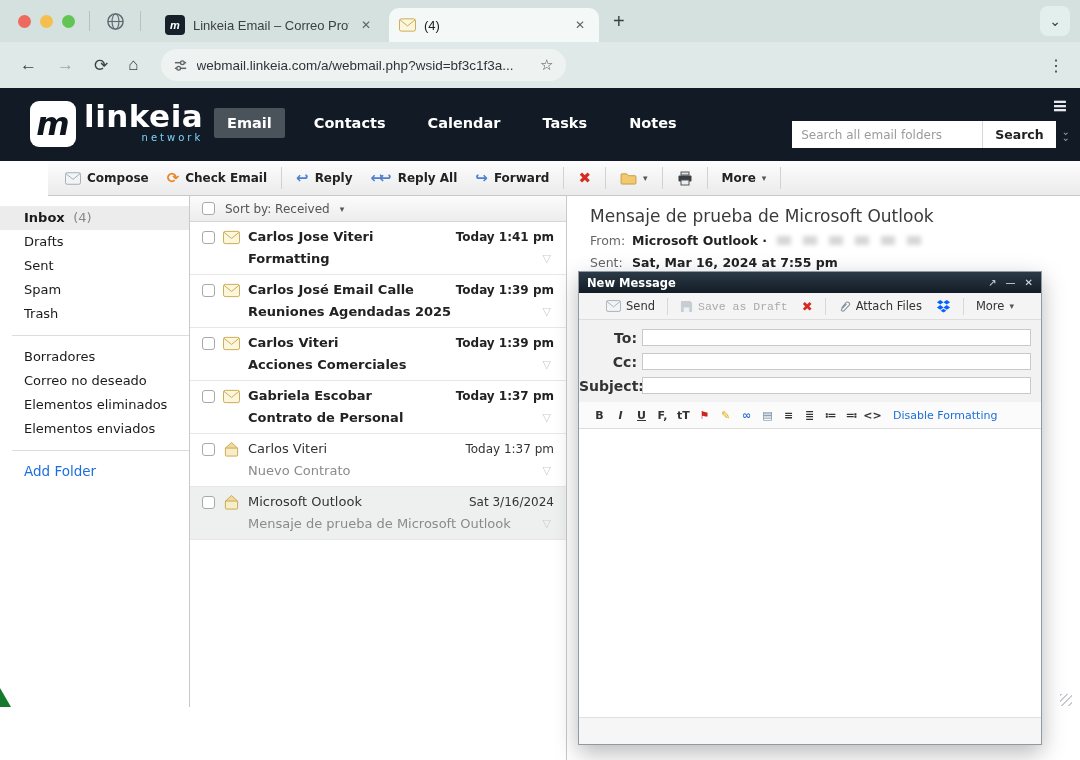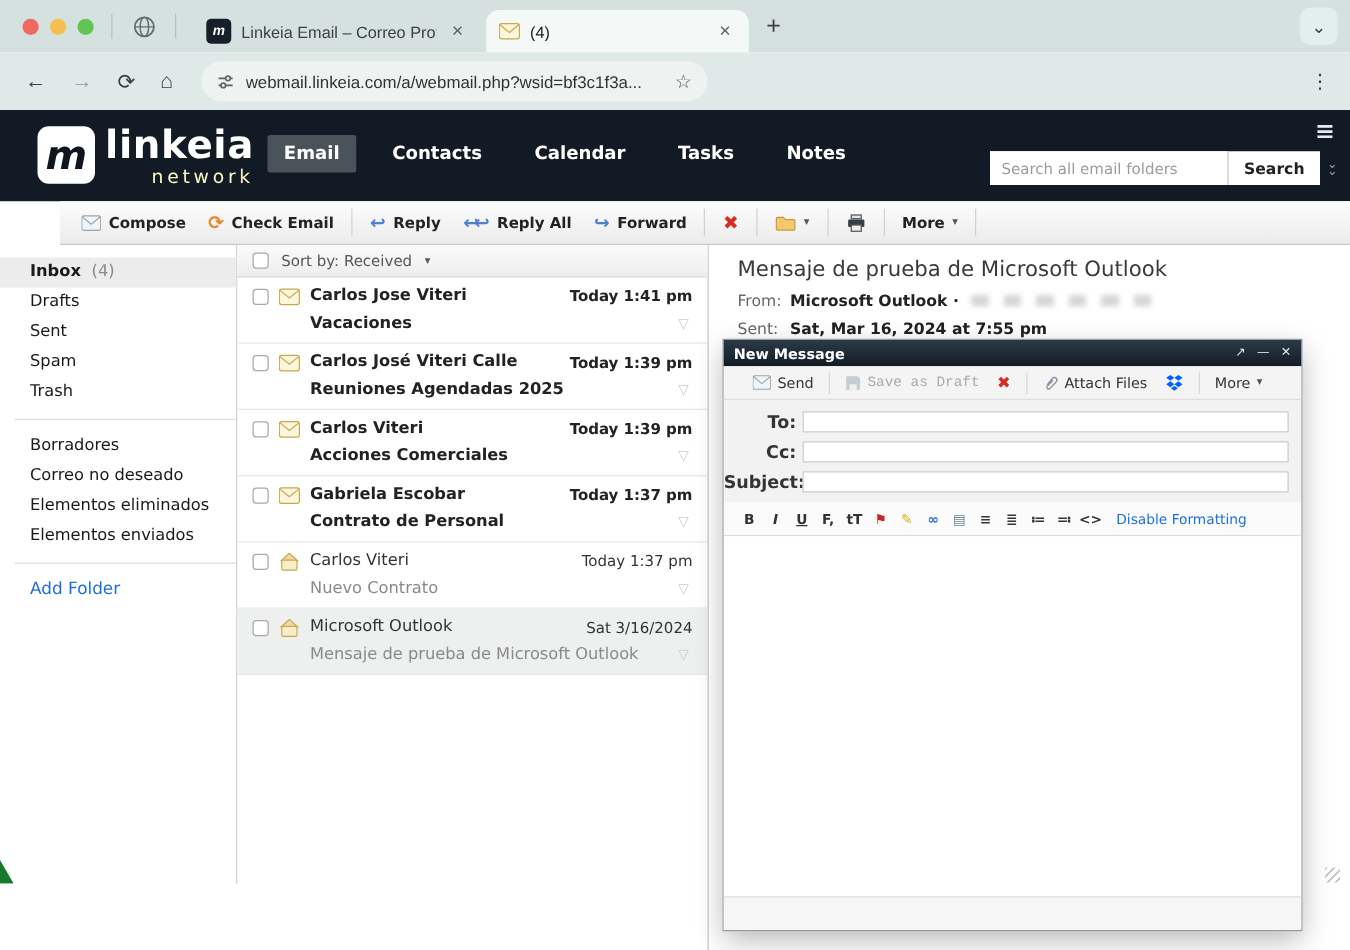--- a/index.html
+++ b/index.html
@@ -35,21 +35,21 @@
   .url-text { font-size:13.5px; color:#2f3337; white-space:nowrap; overflow:hidden; flex:1; }
   .star { font-size:15px; color:#45494d; }
   .menu-dots { margin-left:auto; margin-right:16px; font-size:16px; color:#3c4043; }
 
   
   .appheader { position:absolute; left:0; top:88px; width:1080px; height:73px; background:#121b25; }
   .logo { position:absolute; left:30px; top:13px; display:flex; gap:8px; }
   .logo-box { width:46px; height:46px; background:#fff; border-radius:9px; display:flex; align-items:center;
               justify-content:center; font-weight:900; font-style:italic; font-size:32px; color:#0e151c; }
   .logo-name { color:#fff; font-weight:bold; font-size:31px; line-height:30px; letter-spacing:.5px; }
-  .logo-sub { color:#fef9c3; font-size:15px; letter-spacing:3px; text-align:right; margin-top:1px; }
+  .logo-sub { color:#7dd3fc; font-size:10px; letter-spacing:3px; text-align:right; margin-top:1px; }
   .mainnav { position:absolute; left:214px; top:20px; display:flex; gap:16px; }
   .nav-item { color:#fff; font-weight:bold; font-size:14.5px; padding:7px 13px; border-radius:2px; }
   .nav-item.active { background:#4a525a; }
   .hamburger { position:absolute; right:12px; top:6px; color:#e8eaed; font-size:19px; font-weight:bold; }
   .searchbar { position:absolute; right:10px; top:33px; display:flex; align-items:center; }
   .search-input { width:190px; height:27px; border:1px solid #fff; background:#fff; font-size:12px; padding:0 8px;
                   color:#333; font-family:"DejaVu Sans", sans-serif; outline:none; }
   .search-input::placeholder { color:#9b9b9b; }
   .search-btn { height:27px; padding:0 12px; background:#fff; border:none; border-left:1px solid #d7d7d7;
                 font-size:12.5px; font-weight:bold; color:#222; font-family:"DejaVu Sans", sans-serif; }
@@ -110,21 +110,21 @@
   .redacted { display:inline-block; width:150px; height:9px; margin-left:10px; opacity:.4; filter:blur(2px);
               background:repeating-linear-gradient(90deg,#999 0 14px,transparent 14px 26px); }
 
   
   .compose { position:absolute; left:578px; top:271px; width:464px; height:474px; background:#fff;
              border:1px solid #8f9aa3; box-shadow:0 8px 22px rgba(0,0,0,.28); display:flex; flex-direction:column; }
   .c-title { height:21px; background:linear-gradient(#2c3a47,#121c26); color:#fff; font-size:11.5px; font-weight:bold;
              display:flex; align-items:center; padding:0 8px; flex:0 0 auto; }
   .c-title-icons { margin-left:auto; display:flex; gap:9px; font-size:10px; color:#dfe5ea; font-weight:normal; }
   .c-toolbar { height:27px; background:#f4f4f4; border-bottom:1px solid #ddd; display:flex; align-items:center;
-               padding:0 16px; font-size:11.5px; color:#333; flex:0 0 auto; }
+               padding:0 16px; font-size:11.5px; color:#333; flex:0 0 auto;justify-content:center; }
   .cti { display:flex; align-items:center; gap:5px; padding:0 7px; white-space:nowrap; }
   .cti.disabled { color:#a9a9a9;font-family:Liberation Mono, monospace; }
   .csep { width:1px; height:17px; background:#d8d8d8; margin:0 5px; }
   .c-fields { background:#f2f2f2; padding:9px 10px 8px 0; flex:0 0 auto; }
   .f-row { display:flex; align-items:center; margin-bottom:7px; }
   .f-row:last-child { margin-bottom:0; }
   .f-label { width:58px; text-align:right; font-size:14px; font-weight:bold; color:#333; margin-right:5px; }
   .f-input { flex:1; height:17px; border:1px solid #c9c9c9; background:#fff; font-size:11px; padding:0 4px;
              font-family:"DejaVu Sans", sans-serif; outline:none; }
   .c-format { height:27px; background:#fbfbfb; border-bottom:1px solid #ddd; display:flex; align-items:center;
@@ -341,29 +341,29 @@
       <span class="caret">▾</span>
     </div>
     <div class="rows" id="rows">
         <div class="mrow unread">
           <div class="cb"></div>
           <svg class="env" width="17" height="15">
             <use href="#env-closed"></use>
           </svg>
           <span class="sender">Carlos Jose Viteri</span>
           <span class="mtime">Today 1:41 pm</span>
-          <span class="subj">Vacaciones</span>
+          <span class="subj">Formatting</span>
           <span class="flag">▽</span>
         </div>
         <div class="mrow unread">
           <div class="cb"></div>
           <svg class="env" width="17" height="15">
             <use href="#env-closed"></use>
           </svg>
-          <span class="sender">Carlos José Viteri Calle</span>
+          <span class="sender">Carlos José Email Calle</span>
           <span class="mtime">Today 1:39 pm</span>
           <span class="subj">Reuniones Agendadas 2025</span>
           <span class="flag">▽</span>
         </div>
         <div class="mrow unread">
           <div class="cb"></div>
           <svg class="env" width="17" height="15">
             <use href="#env-closed"></use>
           </svg>
           <span class="sender">Carlos Viteri</span>

